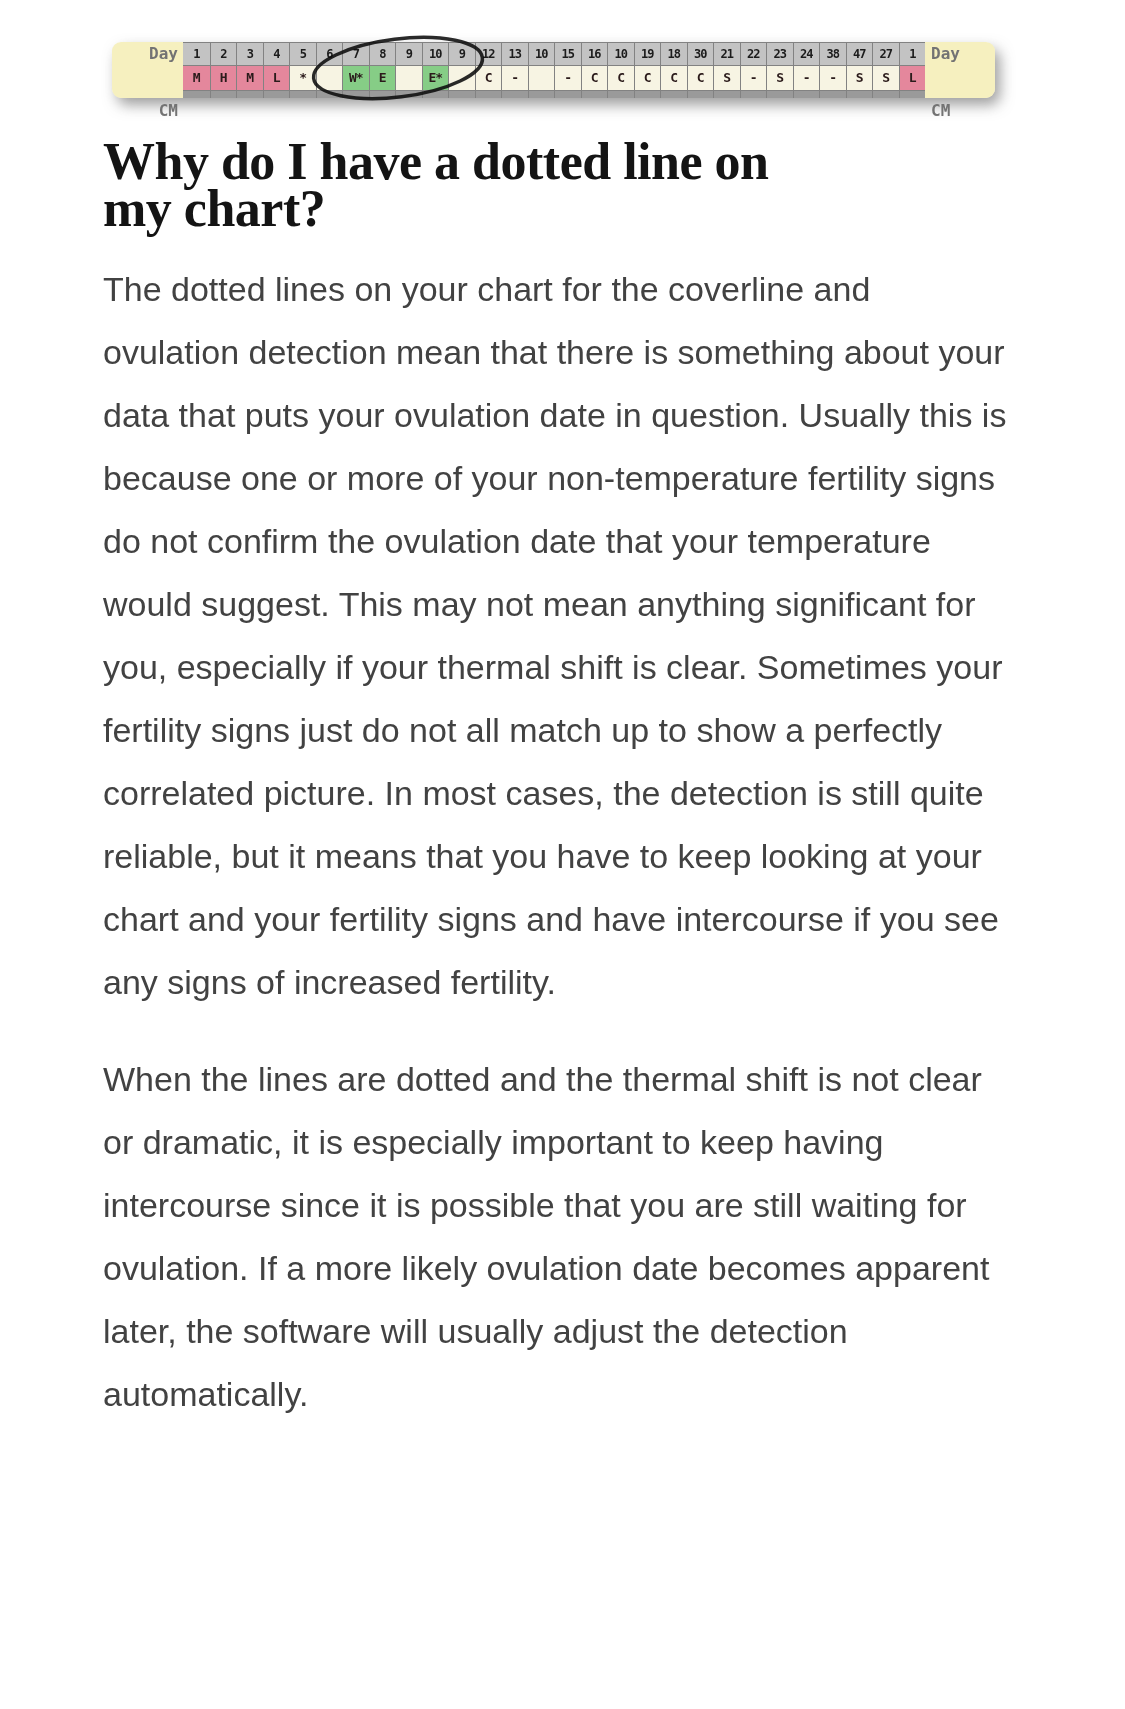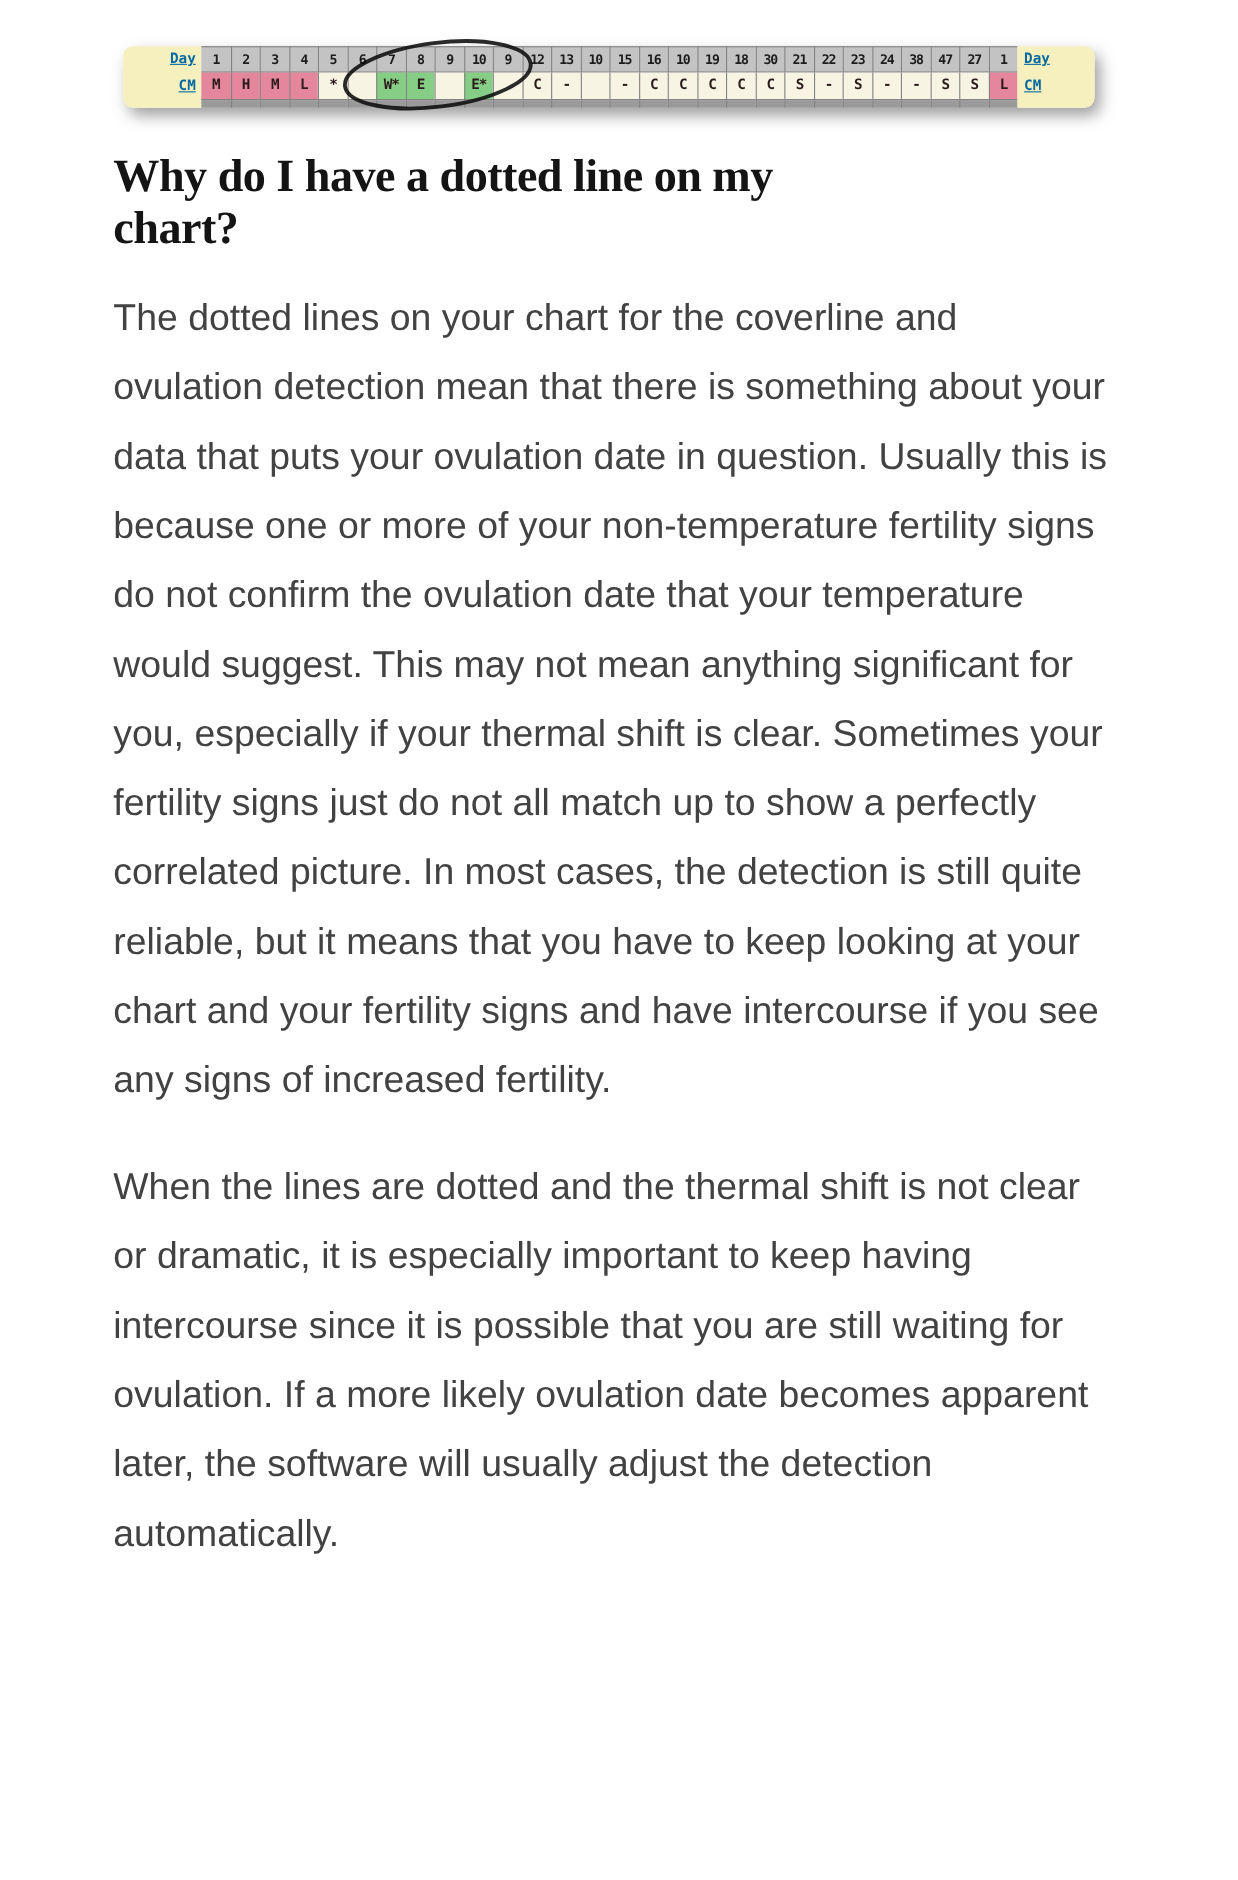--- a/index.html
+++ b/index.html
@@ -14,26 +14,26 @@
     width:883px;height:56px;
     display:flex;
     border-radius:10px;
     box-shadow:5px 7px 14px rgba(80,80,80,.55);
     font-family:"DejaVu Sans Mono",monospace;
     font-weight:bold;
   }
   .cap{
     width:71px;background:var(--yellow);
     display:flex;flex-direction:column;
-    color:#0369a1;font-size:13px;text-decoration:underline;
+    color:#737373;font-size:16px;
   }
   .cap-left{border-radius:9px 0 0 9px;}
   .cap-right{width:70px;border-radius:0 9px 9px 0;}
   .cap .lbl{height:24px;line-height:24px;}
-  .cap .lbl2{height:25px;line-height:25px;}
+  .cap .lbl2{height:25px;line-height:25px;margin-top:32px;}
   .cap-left .lbl,.cap-left .lbl2{text-align:right;padding-right:5px;}
   .cap-right .lbl,.cap-right .lbl2{text-align:left;padding-left:6px;}
   .cols{flex:1;display:flex;}
   .col{flex:1;display:flex;flex-direction:column;min-width:0;}
   .cell{
     border-left:1px solid var(--border);
     text-align:center;overflow:hidden;
   }
   .col:first-child .cell{border-left:none;}
   .cell.day{
@@ -53,21 +53,21 @@
   .cell.cm.fertile{background:var(--fertile);}
   .cell.sliver{height:7px;background:var(--sliver);}
   .annotation-svg{position:absolute;left:0;top:-10px;pointer-events:none;}
   
   .article{padding:0 100px 0 103px;}
   h1{
     margin:40px 0 0 0;
     max-width:700px;
     font-family:"Liberation Serif","DejaVu Serif",serif;
     font-weight:bold;
-    font-size:42px;line-height:47px;
+    font-size:52px;line-height:47px;
     letter-spacing:-.5px;
     color:var(--heading-color);
   }
   .article p{
     margin:26px 0 34px 0;
     max-width:908px;
     font-size:34px;line-height:63px;
     color:var(--body-color);
   }
 </style>

